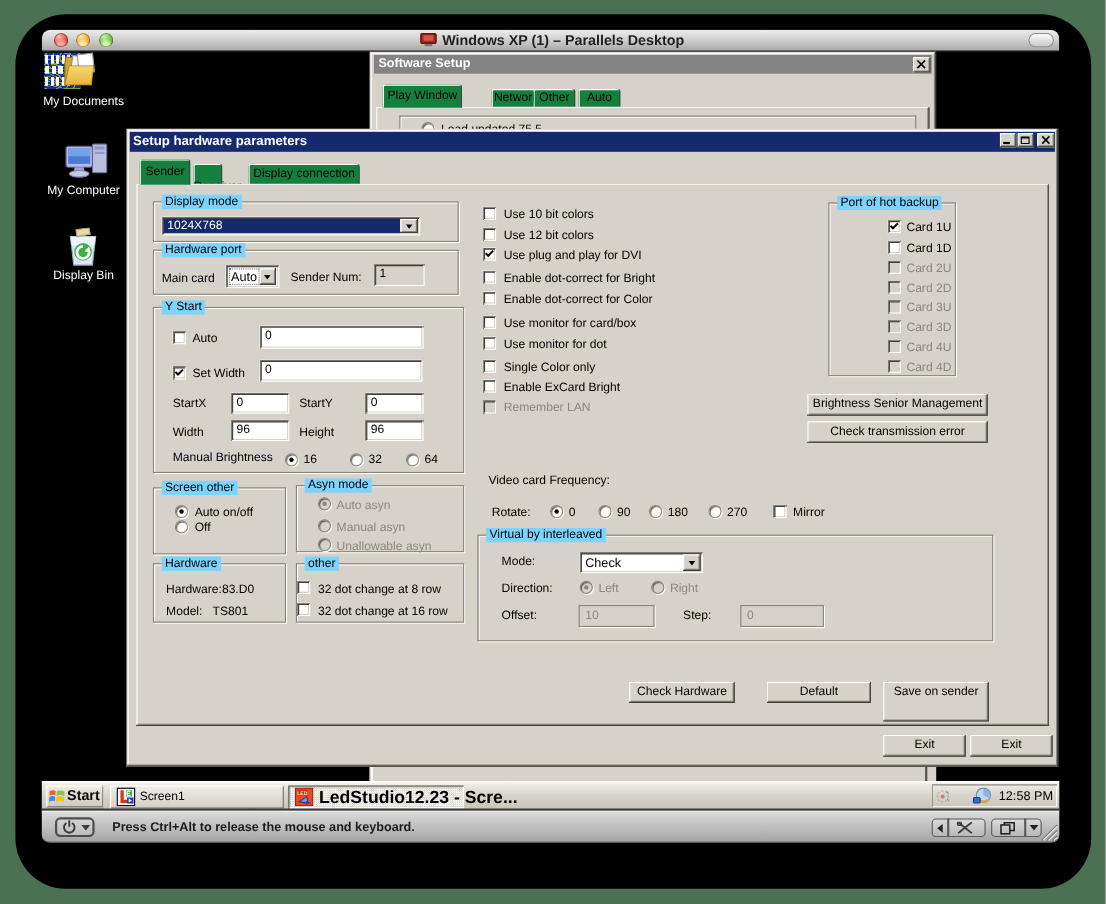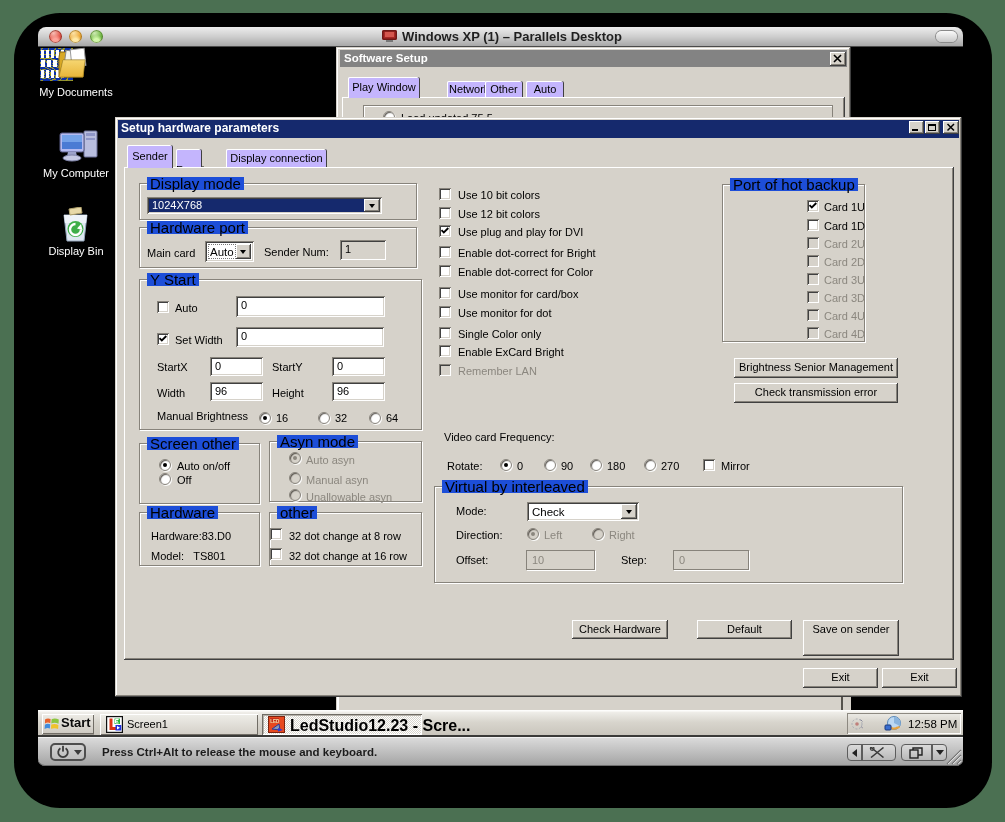--- a/index.html
+++ b/index.html
@@ -4,30 +4,30 @@
 html,body{width:1005px;height:822px}
 body{background:#4b7052;font-family:"Liberation Sans",sans-serif;overflow:hidden}
 .a{position:absolute}
 .t{position:absolute;font-size:11px;line-height:13px;white-space:nowrap;color:#000}
 .dis{color:#8b877f}
 .raised{background:#d6d2ca;box-shadow:inset -1px -1px 0 #404040,inset 1px 1px 0 #fff,inset -2px -2px 0 #87837b}
 .btn{position:absolute;background:#d6d2ca;box-shadow:inset -1px -1px 0 #404040,inset 1px 1px 0 #fff,inset -2px -2px 0 #87837b;font-size:11px;text-align:center;color:#000}
 .fld{position:absolute;background:#fff;box-shadow:inset 1px 1px 0 #87837b,inset -1px -1px 0 #fff,inset 2px 2px 0 #404040,inset -2px -2px 0 #d6d2ca;font-size:11px;color:#000;padding:3px 0 0 5px}
 .fld.dd{background:#d6d2ca;color:#444}
 .grp{position:absolute;border:1px solid #87837b;box-shadow:inset 1px 1px 0 #fff,1px 1px 0 #fff}
-.gl{position:absolute;top:-7px;left:7px;background:#1d4ed8;padding:0 3px;font-size:15px;line-height:13px;white-space:nowrap}
+.gl{position:absolute;top:-7px;left:7px;background:#7dd3fc;padding:0 3px;font-size:11px;line-height:13px;white-space:nowrap}
 .cb{position:absolute;width:12px;height:12px;background:#fff;box-shadow:inset 1px 1px 0 #87837b,inset -1px -1px 0 #fff,inset 2px 2px 0 #404040,inset -2px -2px 0 #d6d2ca}
 .cb.d{background:#d6d2ca}
 .ck{position:absolute;left:0;top:0}
 
 .rad{position:absolute;width:12px;height:12px;border-radius:50%;background:#fff;border:1px solid #87837b;box-shadow:inset 1px 1px 1px rgba(70,66,60,.85),1px 1px 0 rgba(255,255,255,.9)}
 .rad.d{background:#d6d2ca}
 .dot{position:absolute;left:3px;top:3px;width:4px;height:4px;border-radius:50%;background:#000}
 .dot.g{background:#8b877f}
-.tab{position:absolute;background:#c4b5fd;border-radius:2px 2px 0 0;box-shadow:inset 1px 0 0 #fff,inset -1px 0 0 #404040,inset 0 1px 0 #fff;font-size:11px;text-align:center}
+.tab{position:absolute;background:#15803d;border-radius:2px 2px 0 0;box-shadow:inset 1px 0 0 #fff,inset -1px 0 0 #404040,inset 0 1px 0 #fff;font-size:11px;text-align:center}
 .arr{position:absolute;width:0;height:0;border-left:3.5px solid transparent;border-right:3.5px solid transparent;border-top:4px solid #000}
 </style></head><body>
 <div class="a" style="left:14px;top:13px;width:978px;height:795px;background:#000;border-radius:46px"></div>
 
 <div class="a" style="left:38px;top:27px;width:925px;height:20px;border-radius:8px 8px 0 0;background:linear-gradient(#ededed,#cecece 50%,#a8a8a8);border-bottom:1px solid #4a4a4a"></div>
 <div class="a" style="left:48.5px;top:30px;width:13px;height:13px;border-radius:50%;background:radial-gradient(circle at 50% 88%,rgba(255,170,160,.9) 0 22%,rgba(255,170,160,0) 50%),radial-gradient(circle at 35% 25%,#f7beb5,#e4584c 52%,#9e2d22);box-shadow:inset 0 0 0 1px rgba(100,25,15,.55)"></div>
 <div class="a" style="left:69px;top:30px;width:13px;height:13px;border-radius:50%;background:radial-gradient(circle at 50% 88%,rgba(255,235,170,.95) 0 22%,rgba(255,235,170,0) 50%),radial-gradient(circle at 35% 25%,#fbe3a8,#eda93a 52%,#a87416);box-shadow:inset 0 0 0 1px rgba(130,90,15,.55)"></div>
 <div class="a" style="left:89.5px;top:30px;width:13px;height:13px;border-radius:50%;background:radial-gradient(circle at 50% 88%,rgba(220,255,180,.9) 0 22%,rgba(220,255,180,0) 50%),radial-gradient(circle at 35% 25%,#cdeab2,#77ba4a 52%,#44791f);box-shadow:inset 0 0 0 1px rgba(60,100,25,.55)"></div>
 <div class="a" style="left:936px;top:31px;width:21px;height:11px;border-radius:6px;background:linear-gradient(#fafafa,#c9c9c9);box-shadow:0 0 0 1px #8a8a8a"></div>
 <div class="a" style="left:382px;top:30px;width:15px;height:13px">
@@ -258,21 +258,21 @@
 <div class="rad d" style="left:527px;top:528px">
     <div class="dot g"></div>
   </div>
 <div class="t dis" style="left:544px;top:529px">Left</div>
 <div class="rad d" style="left:592px;top:528px"></div>
 <div class="t dis" style="left:609px;top:529px">Right</div>
 <div class="t" style="left:456px;top:554px">Offset:</div>
 <div class="a" style="left:526px;top:550px;width:69px;height:20px;background:#d6d2ca;border:1px solid #87837b;box-shadow:1px 1px 0 #fff;font-size:11px;color:#8b877f;padding:3px 0 0 5px">10</div>
 <div class="t" style="left:621px;top:554px">Step:</div>
 <div class="a" style="left:673px;top:550px;width:76px;height:20px;background:#d6d2ca;border:1px solid #87837b;box-shadow:1px 1px 0 #fff;font-size:11px;color:#8b877f;padding:3px 0 0 5px">0</div>
-<div class="grp" style="left:722px;top:184px;width:143px;height:158px">
+<div class="grp" style="left:753px;top:184px;width:116px;height:158px">
     <div class="gl">Port of hot backup</div>
   </div>
 <div class="cb" style="left:807px;top:200.4px">
     <svg class="ck" width="12" height="12" viewBox="0 0 12 12">
       <path d="M2.5 5.2 L4.8 7.5 L9.3 3" stroke="#000" stroke-width="1.8" fill="none"></path>
     </svg>
   </div>
 <div class="t" style="left:824px;top:201.4px">Card 1U</div>
 <div class="cb" style="left:807px;top:218.7px"></div>
 <div class="t" style="left:824px;top:219.7px">Card 1D</div>

